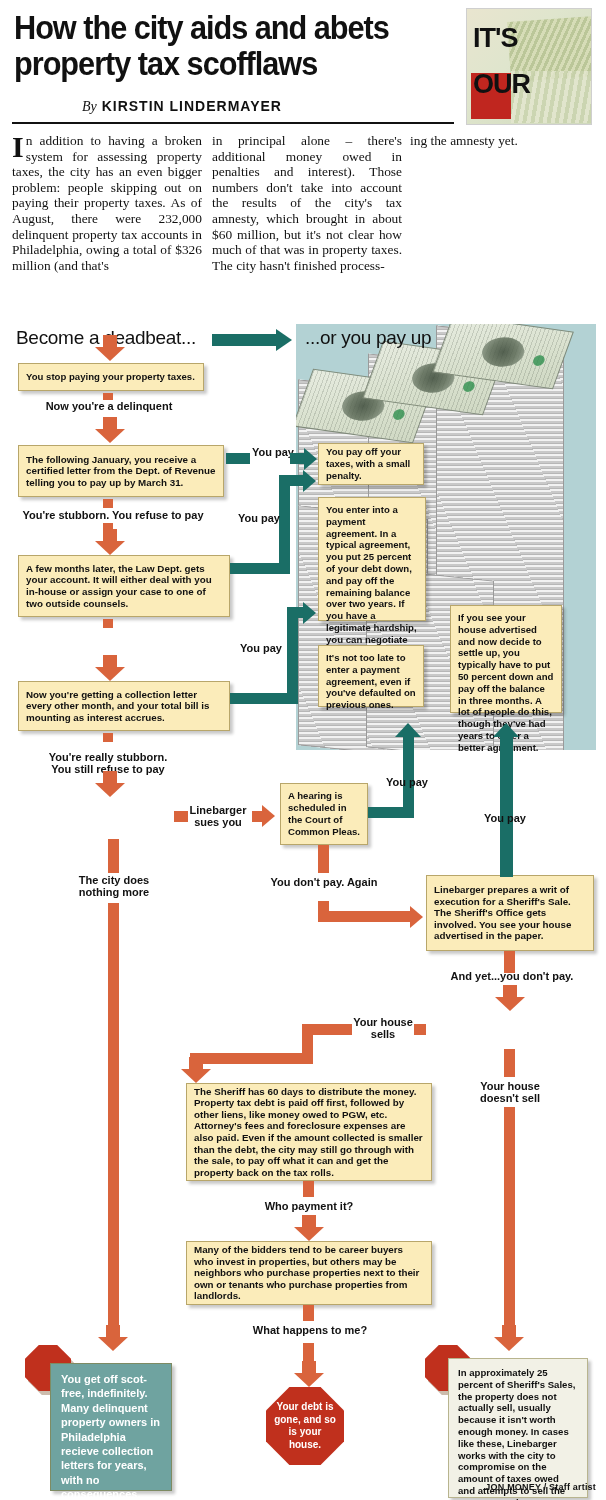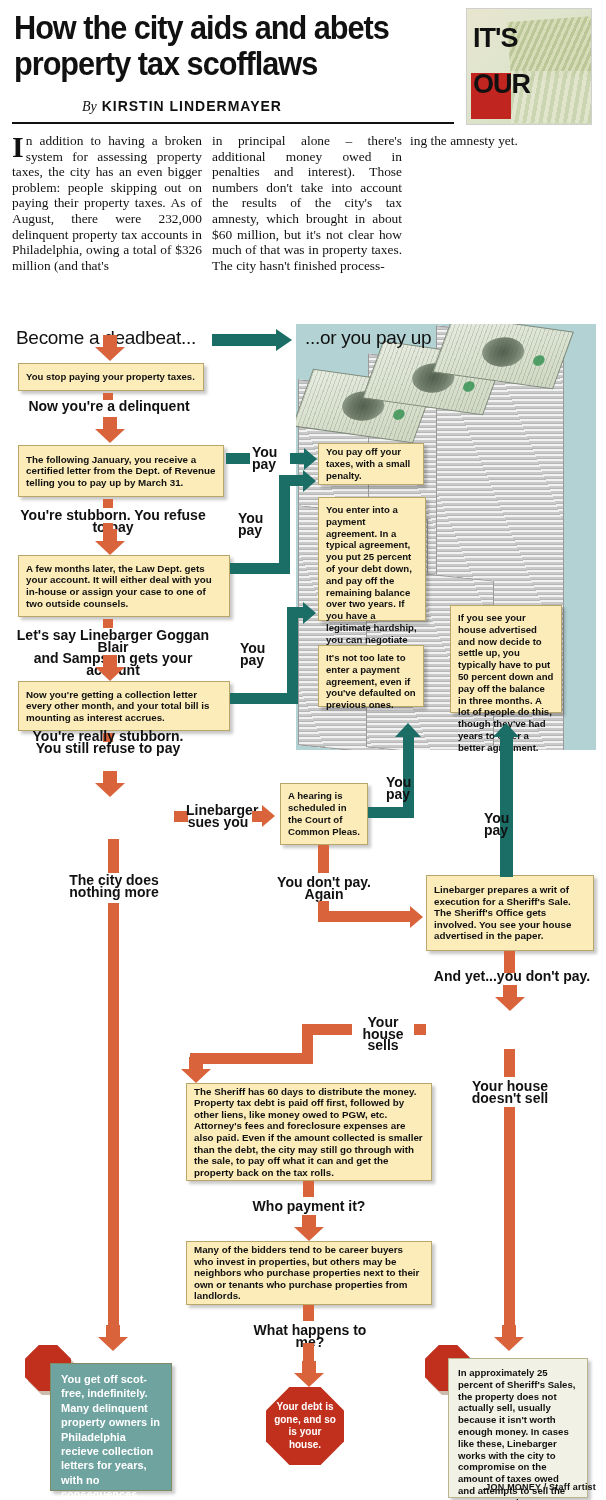--- a/index.html
+++ b/index.html
@@ -143,21 +143,21 @@
   .box.greenbox{
     background:#6fa3a0;border:1px solid #7e8b63;color:#ffffff;
     font-size:11px;line-height:14.4px;
   }
   .box.whitebox{
     background:#f2f1e6;border:1px solid #b8b48e;color:#111;
   }
 
   
   .lbl{
-    position:absolute;font-size:14px;font-weight:bold;color:#111;
+    position:absolute;font-size:11px;font-weight:bold;color:#111;
     line-height:11.5px;font-family:"Liberation Sans",sans-serif;
     white-space:pre-line;
   }
   .lbl.ctr{text-align:center;}
 
   
   .ob{position:absolute;background:#d9643c;}   
   .tb{position:absolute;background:#1a6e66;}
   .ohead-r{position:absolute;width:0;height:0;
     border-top:11px solid transparent;border-bottom:11px solid transparent;
@@ -287,32 +287,30 @@
   <div class="ob" style="left:103px;top:218px;width:10px;height:6px;"></div>
 
   <div class="fatarrow" style="left:95px;top:224px;width:30px;height:26px;">
     <div class="stem" style="height:12px;"></div>
     <div class="head" style="top:12px;"></div>
   </div>
 
   <div class="box wide" style="left:18px;top:250px;width:212px;height:62px;display:flex;align-items:center;">A few months later, the Law Dept. gets your account. It will either deal with you in-house or assign your case to one of two outside counsels.</div>
 
   <div class="ob" style="left:103px;top:314px;width:10px;height:9px;"></div>
-  <div class="lbl ctr" style="left:10px;top:325px;width:206px;">Let's say Linebarger Goggan Blair
-and Sampson gets your account</div>
 
   <div class="fatarrow" style="left:95px;top:350px;width:30px;height:26px;">
     <div class="stem" style="height:12px;"></div>
     <div class="head" style="top:12px;"></div>
   </div>
 
   <div class="box wide" style="left:18px;top:376px;width:212px;height:50px;display:flex;align-items:center;">Now you're getting a collection letter every other month, and your total bill is mounting as interest accrues.</div>
 
   <div class="ob" style="left:103px;top:428px;width:10px;height:9px;"></div>
-  <div class="lbl ctr" style="left:22px;top:426px;width:172px;">You're really stubborn.
+  <div class="lbl ctr" style="left:22px;top:447px;width:172px;">You're really stubborn.
 You still refuse to pay</div>
 
   <div class="fatarrow" style="left:95px;top:466px;width:30px;height:26px;">
     <div class="stem" style="height:12px;"></div>
     <div class="head" style="top:12px;"></div>
   </div>
 
 
   <div class="ob" style="left:174px;top:506px;width:14px;height:11px;"></div>
   <div class="lbl ctr" style="left:186px;top:500px;width:64px;">Linebarger

